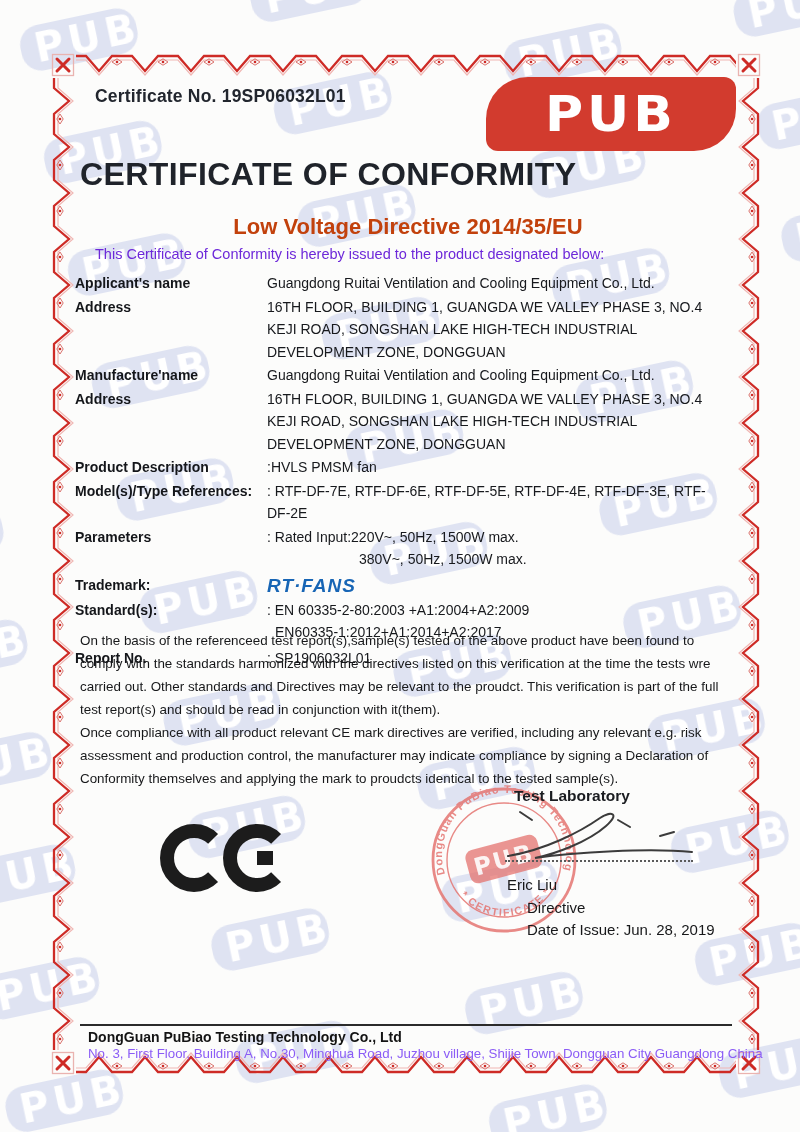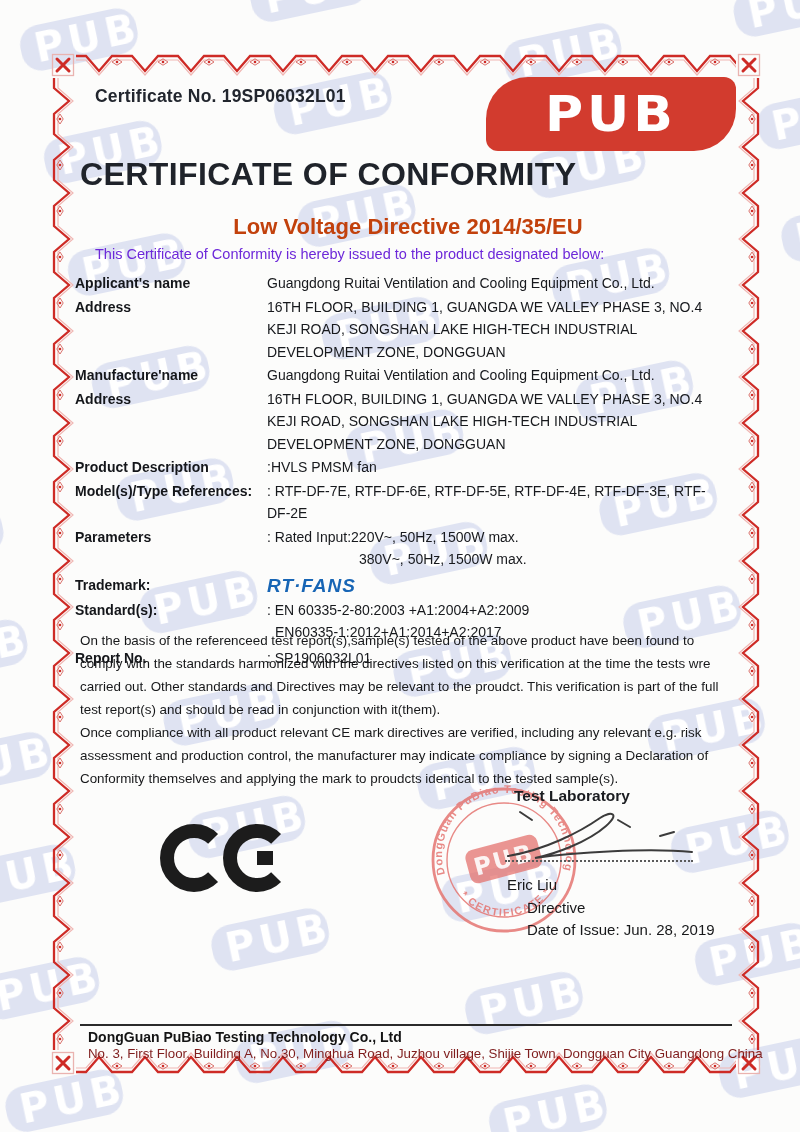--- a/index.html
+++ b/index.html
@@ -31,21 +31,21 @@
   .paras p{margin:0;}
 
   .test-lab{left:514px;top:787px;font-size:15.5px;font-weight:bold;color:#1a1c20;text-align:right;}
   .sig-name{left:507px;top:876px;font-size:15px;}
   .sig-role{left:527px;top:899px;font-size:15px;}
   .sig-date{left:527px;top:921px;font-size:15px;}
   .dotline{left:505px;top:860px;width:188px;height:0;border-bottom:2px dotted #5a5a5a;z-index:3;}
 
   .foot-line{left:80px;top:1024px;width:652px;height:0;border-top:2px solid #2b2b2b;}
   .foot-co{left:88px;top:1029px;font-size:14px;font-weight:bold;color:#141414;}
-  .foot-addr{left:88px;top:1046px;font-size:13.3px;color:#7f1d1d;}
+  .foot-addr{left:88px;top:1046px;font-size:13.3px;color:#8b5cf6;}
 
   svg{display:block;}
 </style>
 </head>
 <body>
 
 <div class="page">
 
   <svg class="layer wm-layer" width="800" height="1132" viewBox="0 0 800 1132">
     <defs>

